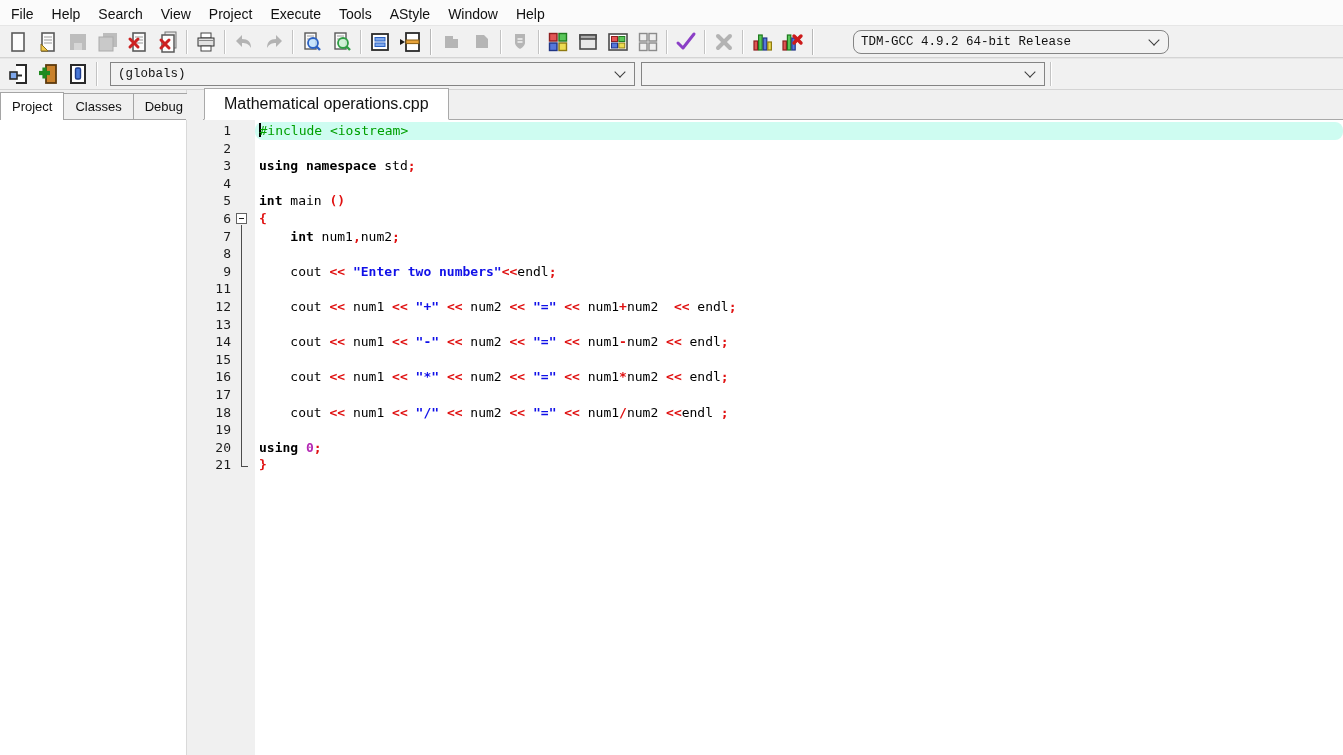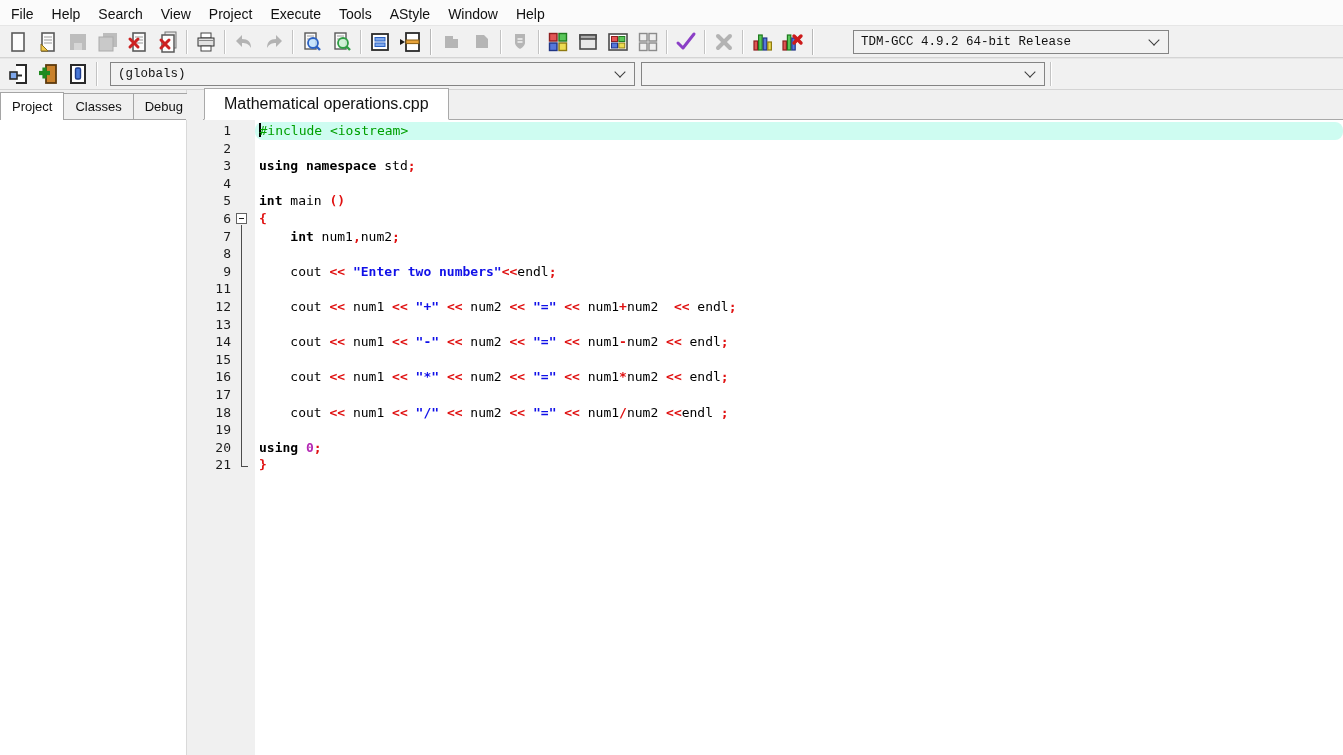--- a/index.html
+++ b/index.html
@@ -24,21 +24,21 @@
   .sep2 { width:2px; height:26px; border-left:1px solid #b8b8b8; border-right:1px solid #ffffff;
           margin:0 5px; }
 
   .combo { height:24px; background:#f2f2f2; border:1px solid #848484;
            display:flex; align-items:center; justify-content:space-between;
            font-family:"Liberation Mono", monospace; font-size:12.5px; color:#111;
            padding-left:7px; }
   .combo .chev { width:8px; height:8px; border-right:1.6px solid #3c3c3c;
                  border-bottom:1.6px solid #3c3c3c; transform:rotate(45deg);
                  margin-right:10px; margin-top:-4px; flex:none; }
-  #compiler-combo { width:316px; margin-left:34px; }
+  #compiler-combo { width:316px; margin-left:34px;border-radius:8px; }
   #globals-combo  { width:525px; margin-left:9px; }
   #members-combo  { width:404px; margin-left:6px; }
 
   
   #content { display:flex; height:665px; background:#f0f0f0; }
 
   #sidebar { width:187px; display:flex; flex-direction:column; background:#f0f0f0;
              border-right:1px solid #d9d9d9; }
   .tabstrip { height:30px; display:flex; align-items:flex-end; font-size:13px; color:#111; }
   .side-tab { padding:5px 11px 6px 11px; border:1px solid #a5a5a5; border-bottom:none;

